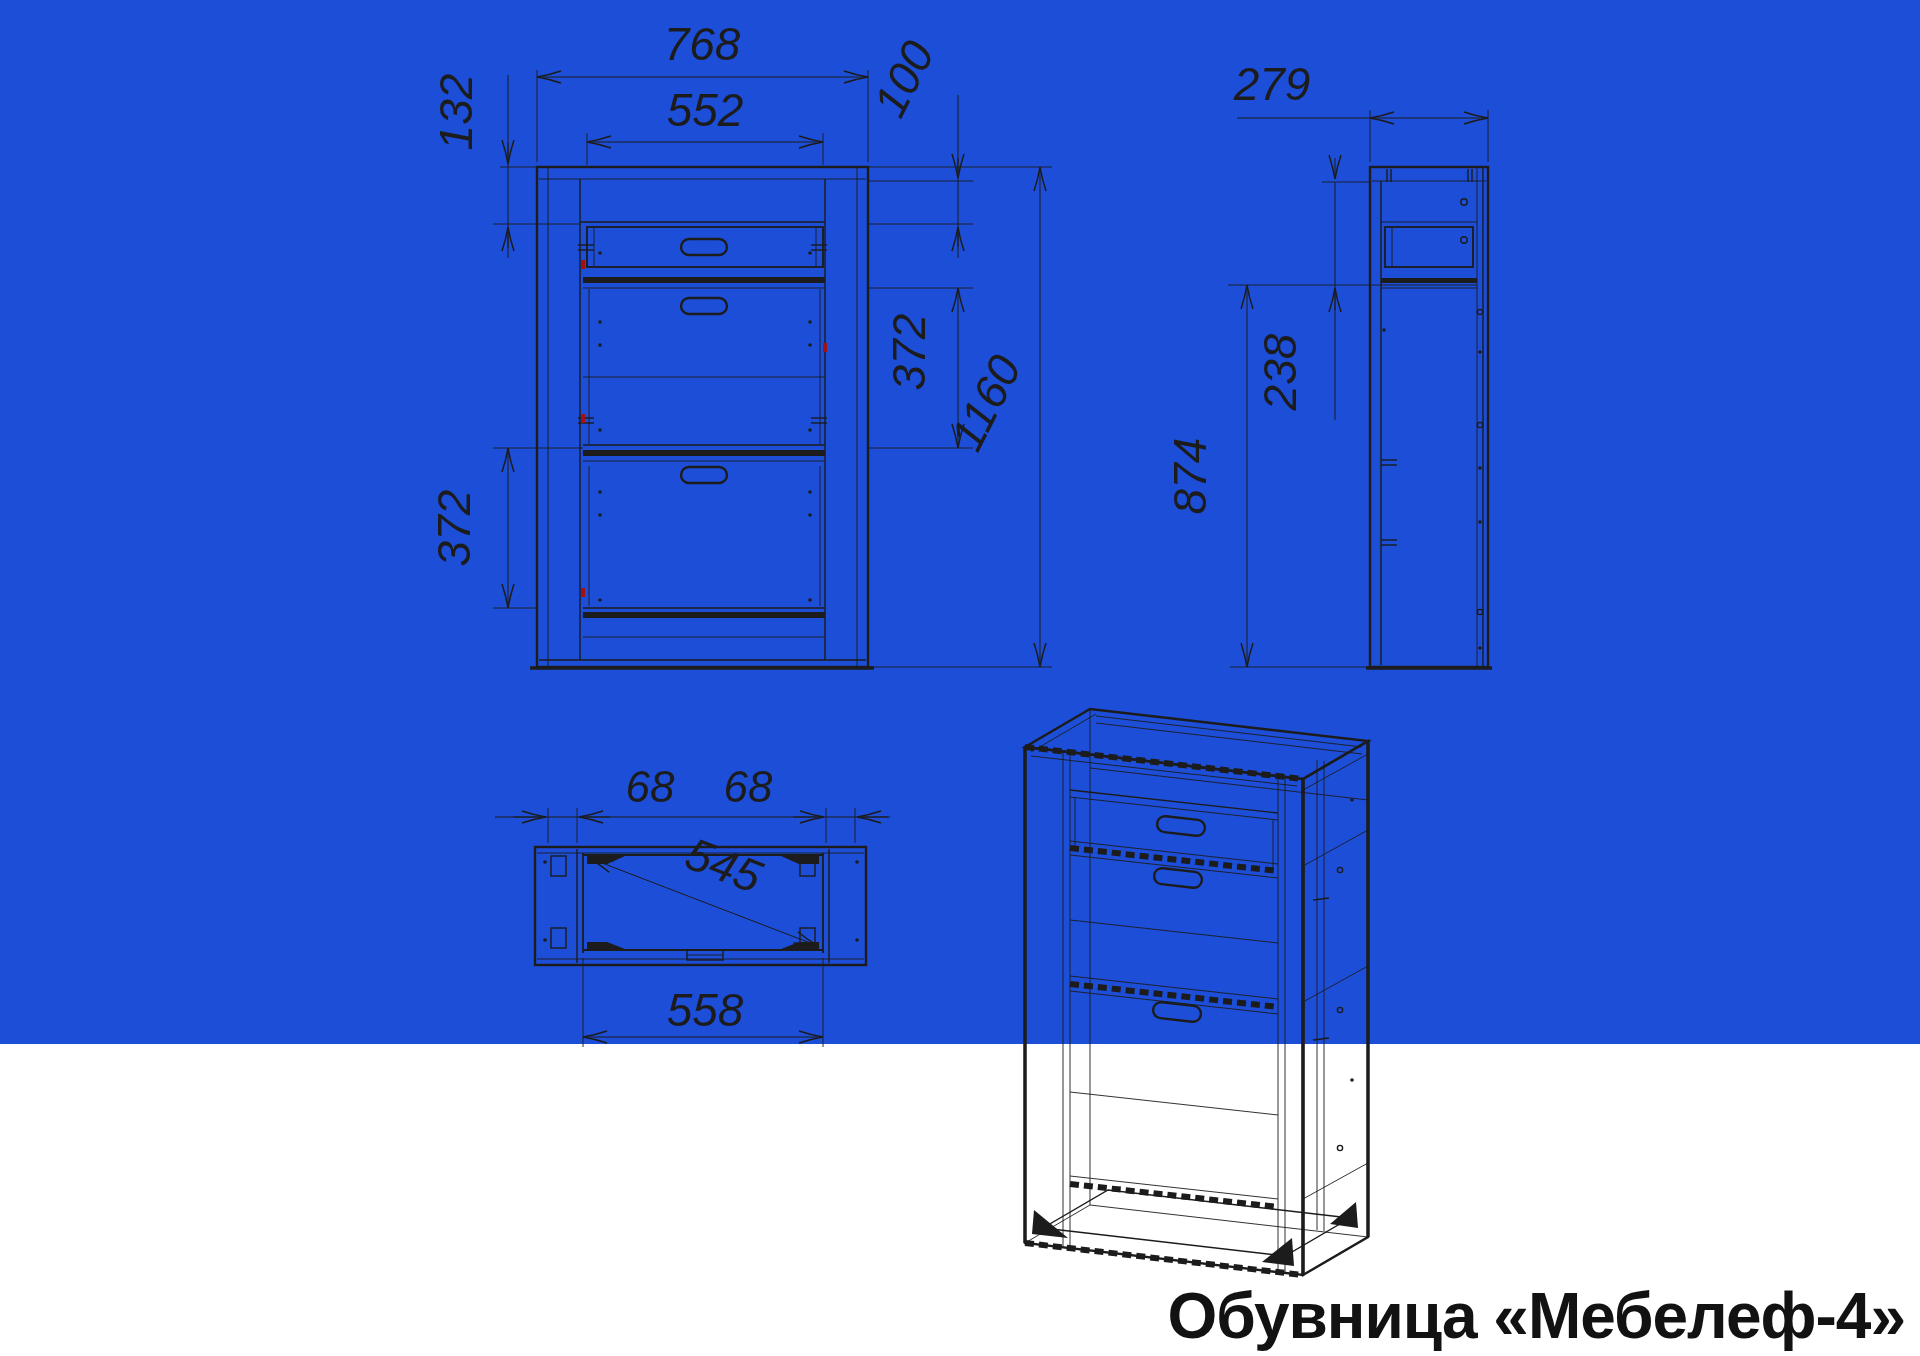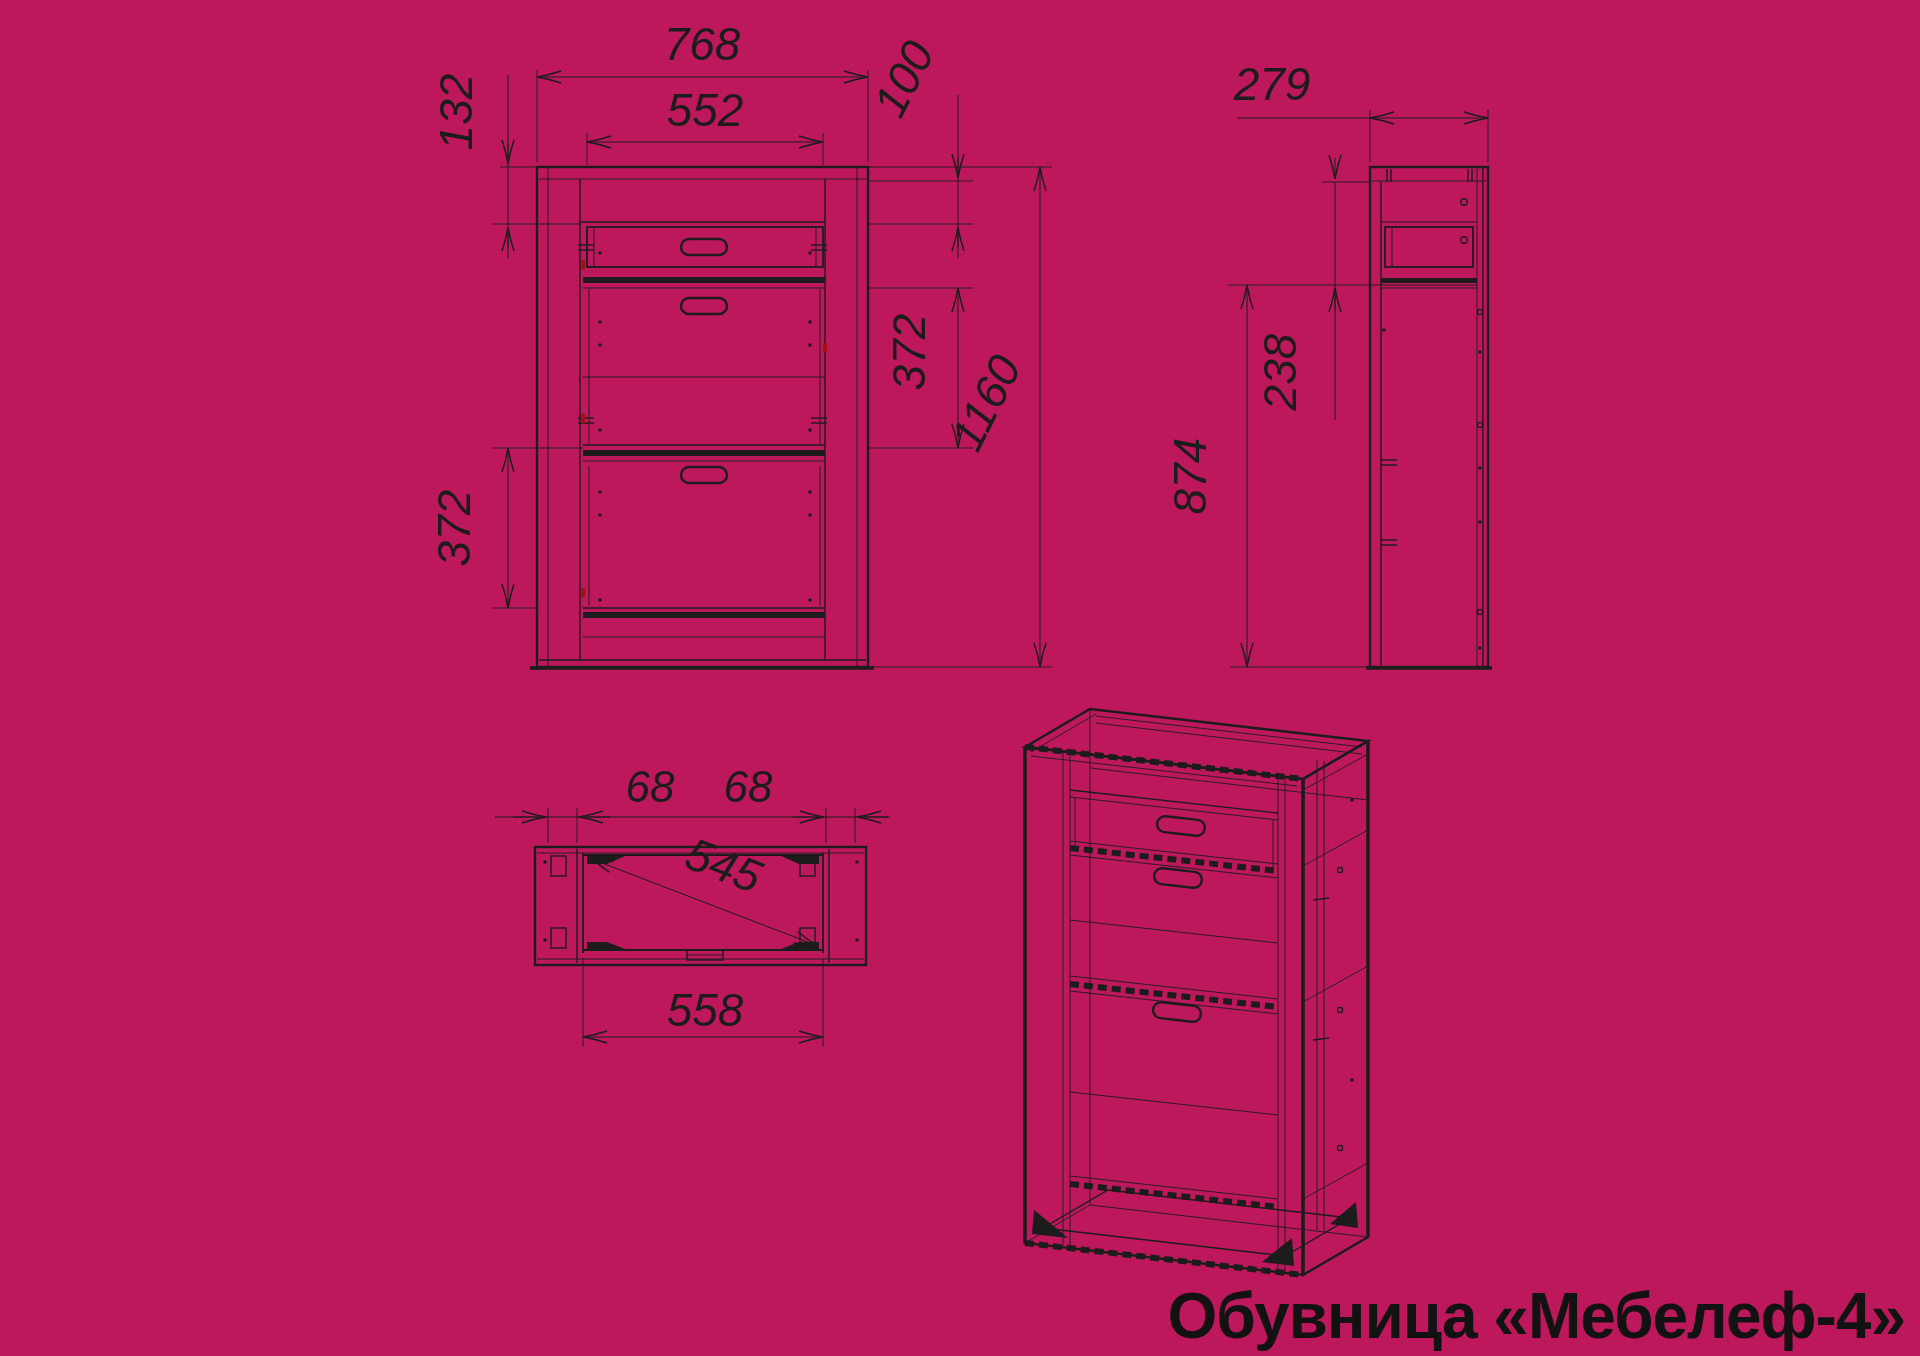--- a/index.html
+++ b/index.html
@@ -1,16 +1,16 @@
 <!DOCTYPE html>
 <html><head>
 <meta charset="utf-8">
 <style>
   html,body{margin:0;padding:0;background:#ffffff;width:1920px;height:1356px;overflow:hidden}
-  .stage{position:relative;width:1920px;height:1356px;background:#be185d;font-family:"Liberation Sans",sans-serif}
+  .stage{position:relative;width:1920px;height:1044px;background:#1d4ed8;font-family:"Liberation Sans",sans-serif}
   svg{display:block}
   .ln{stroke:#1c1c1c;fill:none}
   .w05{stroke-width:0.9}
   .w1{stroke-width:1.4}
   .w15{stroke-width:1.8}
   .w2{stroke-width:2.4}
   .w3{stroke-width:3.4}
   .hatch{stroke:#1c1c1c;stroke-width:6;stroke-dasharray:9 5;fill:none}
   .dim{stroke:#1c1c1c;stroke-width:1;fill:none}
   .ext{stroke:#1c1c1c;stroke-width:0.9;fill:none}

